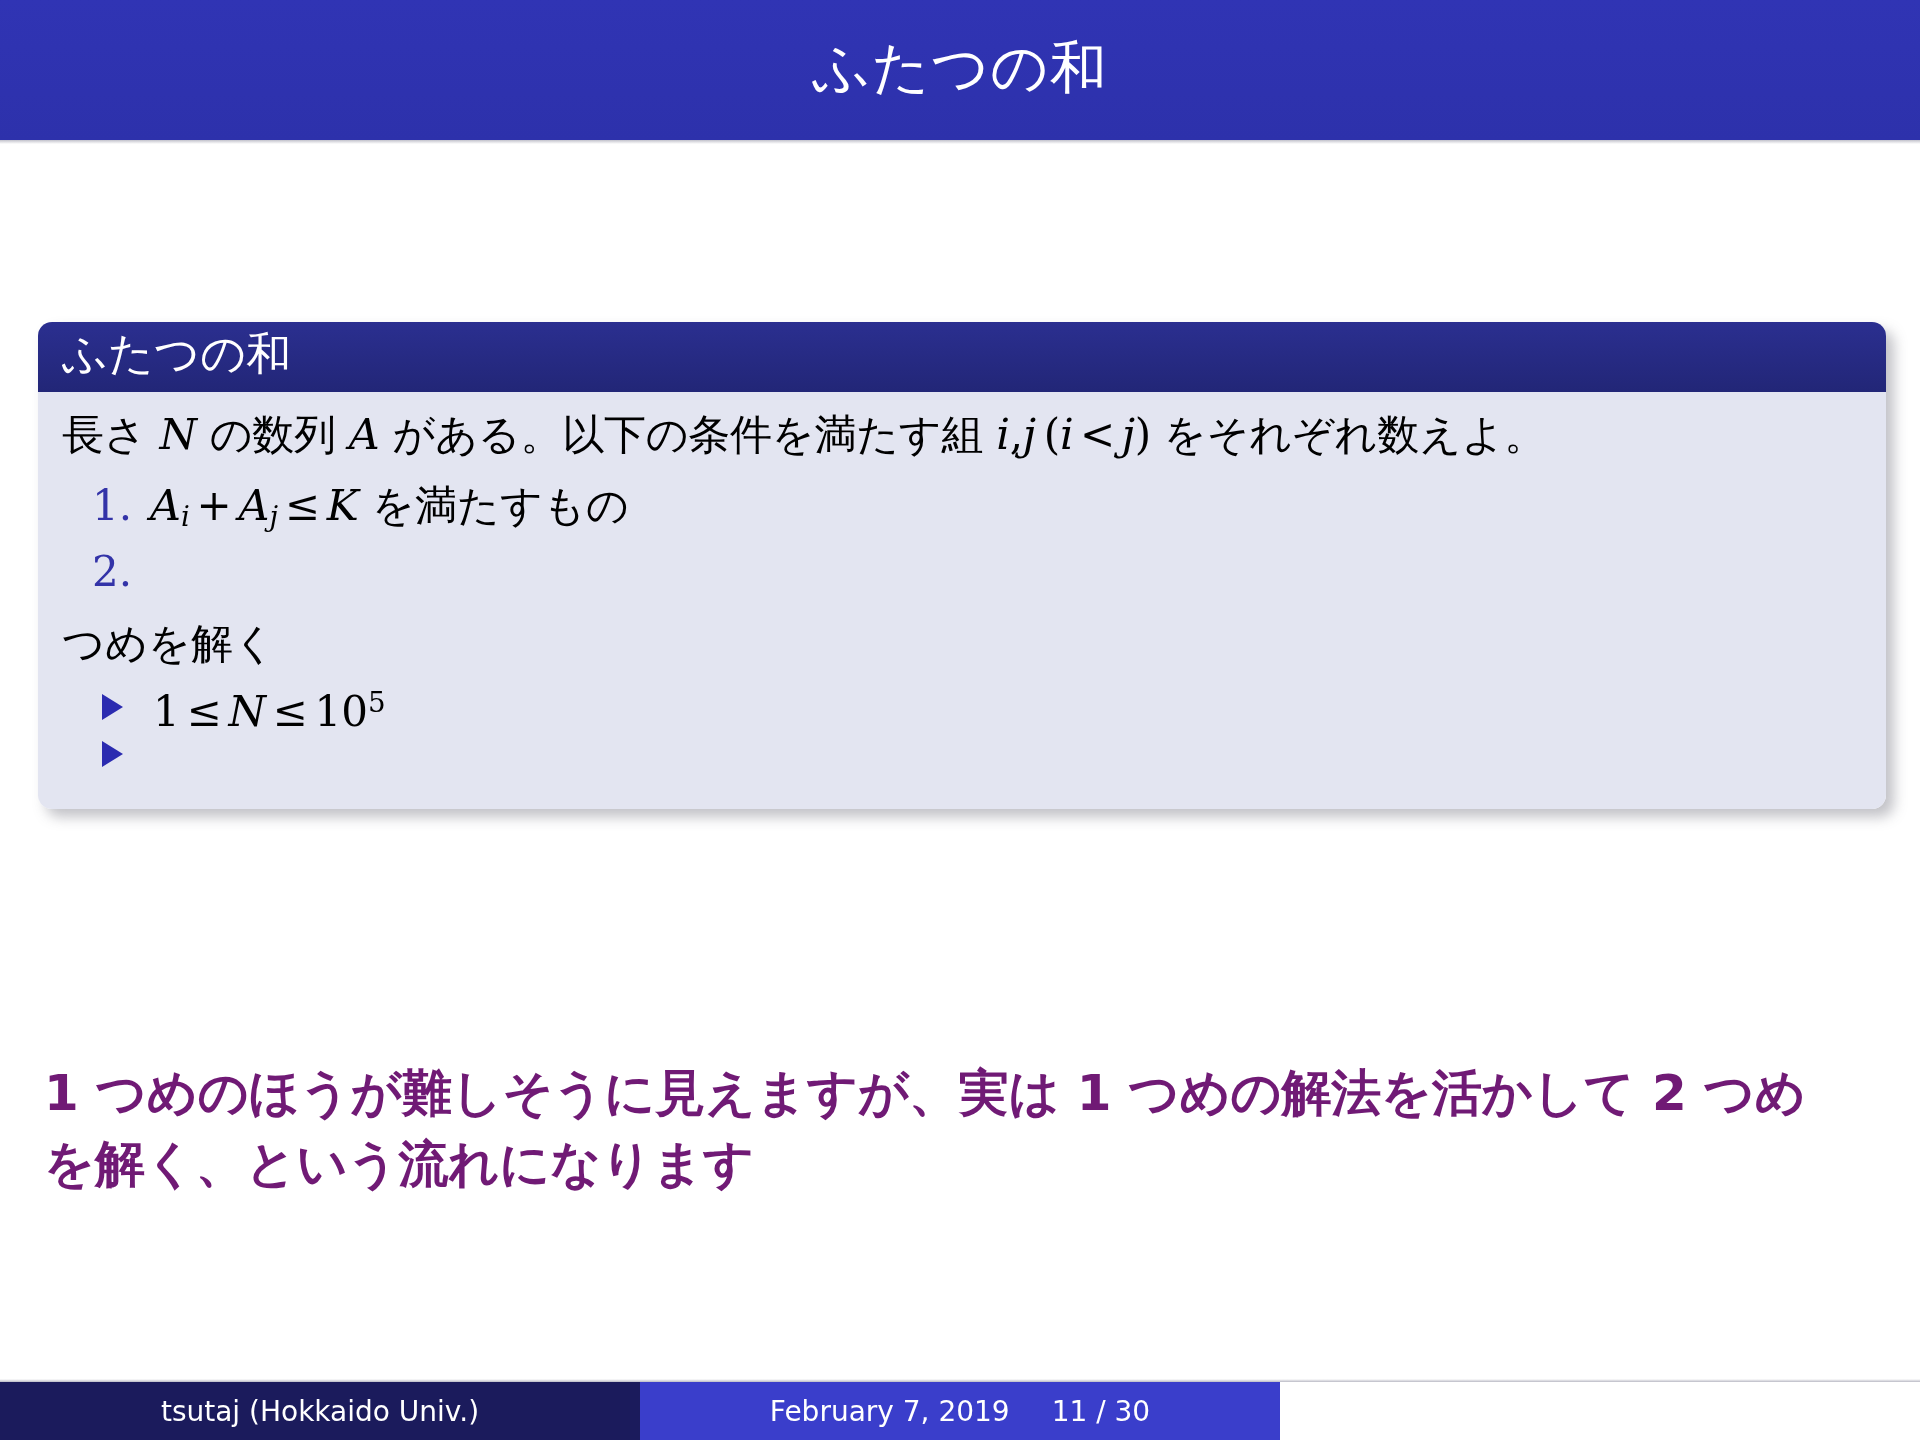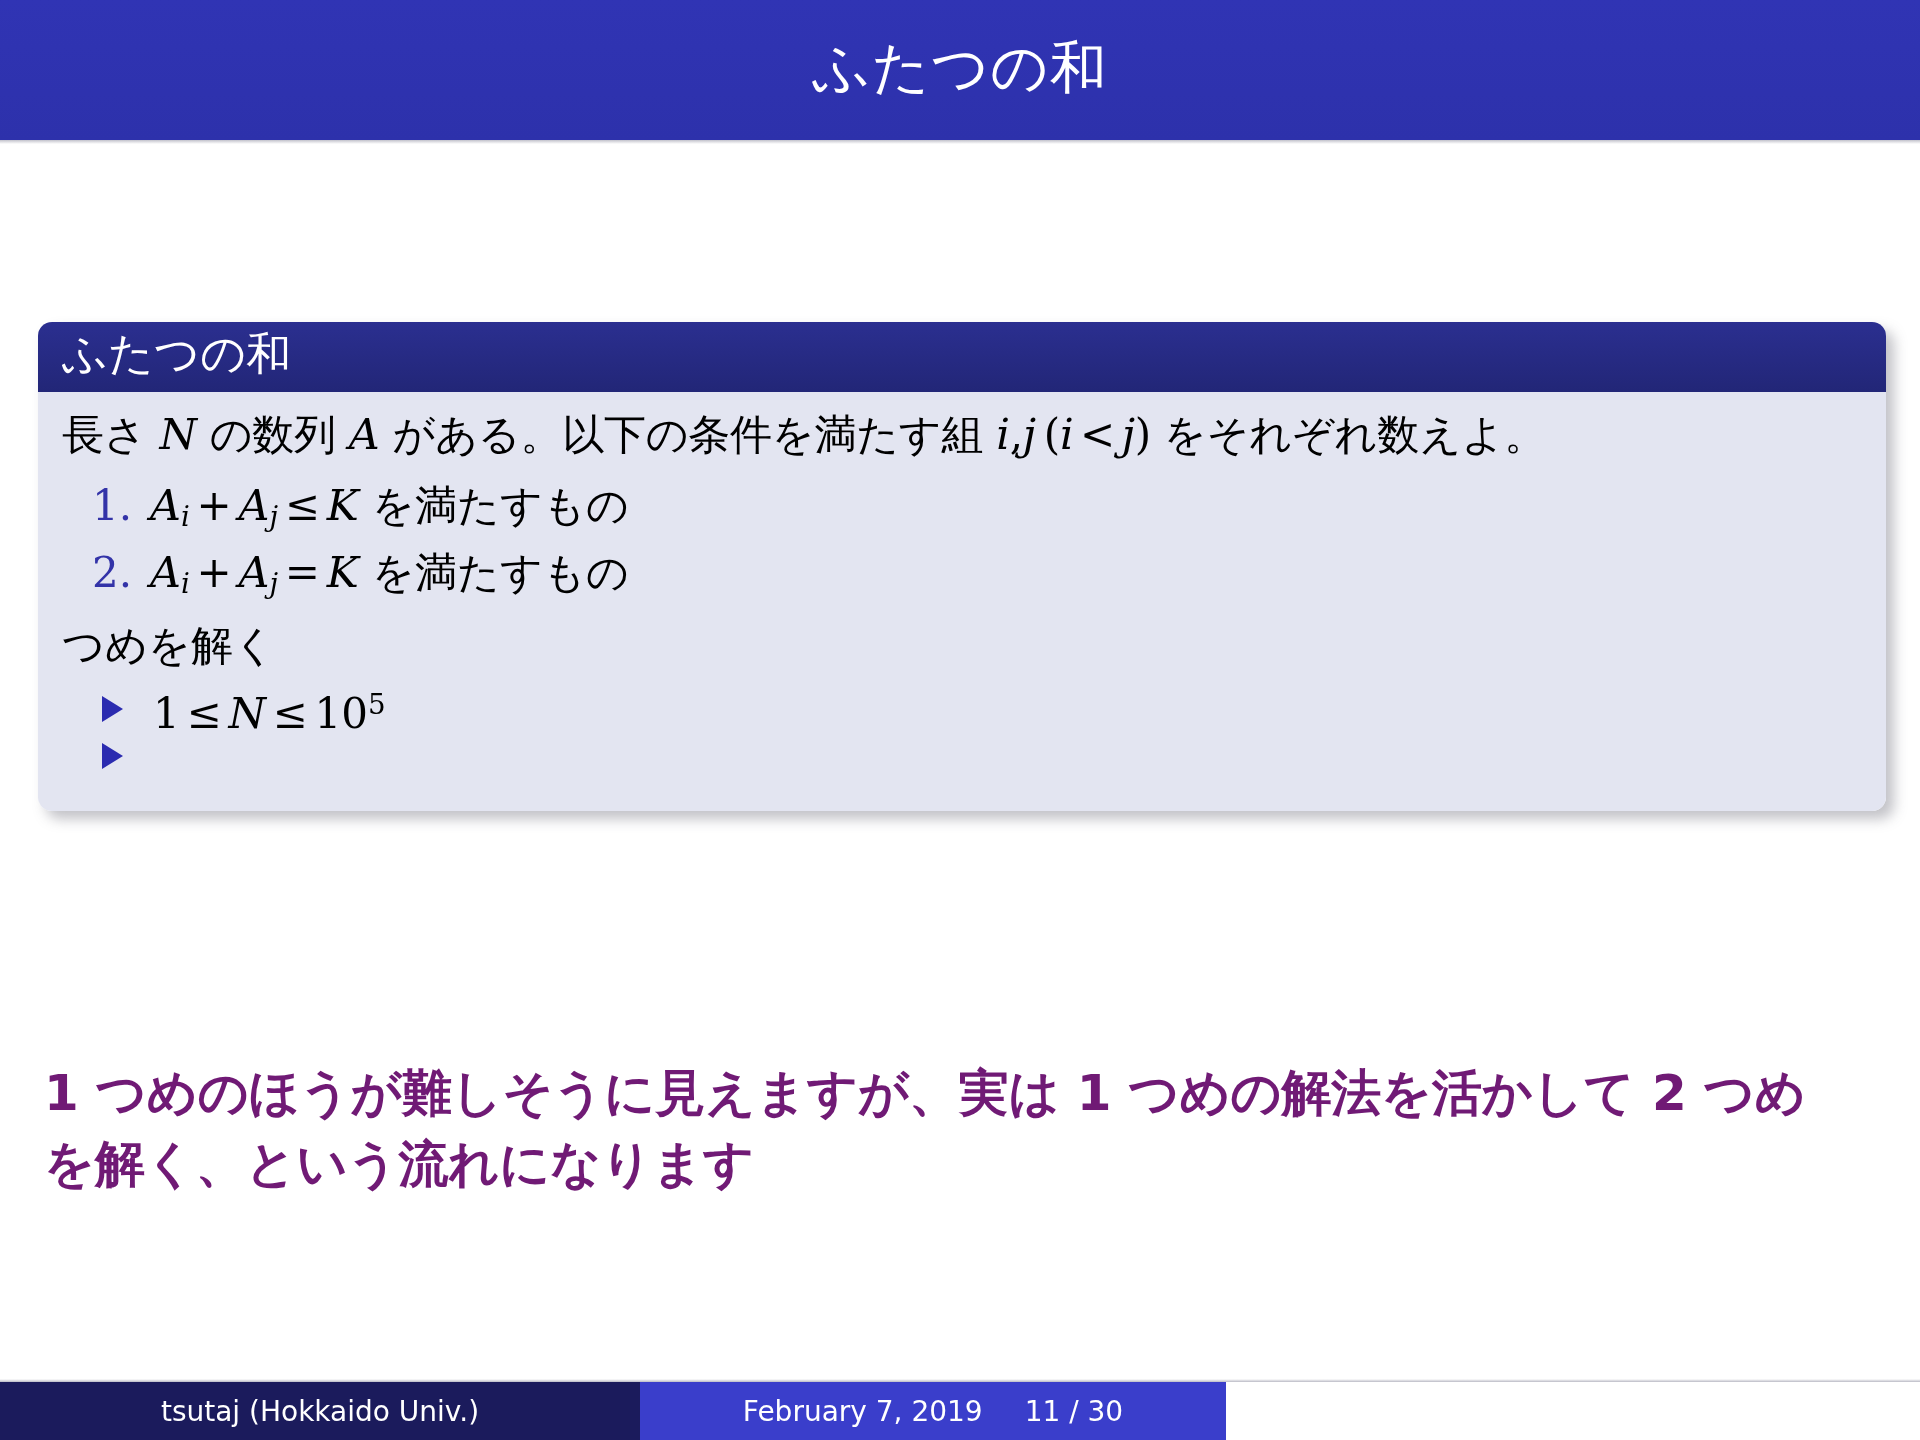--- a/index.html
+++ b/index.html
@@ -187,21 +187,21 @@
     align-items: center;
     justify-content: center;
     color: #ffffff;
     font-size: 28px;
     font-family: "DejaVu Sans", sans-serif;
     height: 100%;
     box-sizing: border-box;
   }
   #footer-author  { width: 640px;  background: #1b1b5c; }
   #footer-subject { width: 640px;  background: #2a2d93; }
-  #footer-meta    { width: 586px;  background: #3a3ecb; gap: 42px; }
+  #footer-meta    { width: 640px;  background: #3a3ecb; gap: 42px; }
   #footer-top-edge {
     position: absolute;
     left: 0; bottom: 58px;
     width: 1920px;
     height: 3px;
     background: linear-gradient(to top, rgba(60,60,90,0.35), rgba(255,255,255,0));
   }
 </style>
 </head>
 <body>
@@ -221,21 +221,20 @@
 
     <div id="block-intro" class="jp"><span>長さ </span><span class="mathvar">N</span><span> の数列 </span><span class="mathvar">A</span><span> がある。以下の条件を満たす組 </span><span class="mathvar">i</span><span class="mathnum">,</span><span class="mathvar">j</span> <span class="mathparen">(</span><span class="mathvar">i</span><span class="mathop">&lt;</span><span class="mathvar">j</span><span class="mathparen">)</span><span> をそれぞれ数えよ。</span></div>
 
     <ol id="numbered-list">
       <li>
         <span class="num">1.</span>
         <span class="jp"><span class="mathvar">A</span><sub class="msub">i</sub><span class="mathop">+</span><span class="mathvar">A</span><sub class="msub">j</sub><span class="mathop">≤</span><span class="mathvar">K</span>&nbsp;<span>を満たすもの</span></span>
       </li>
       <li>
         <span class="num">2.</span>
-        <span class="jp"><span class="mathvar">A</span><sub class="msub">i</sub><span class="mathop">+</span><span class="mathvar">A</span><sub class="msub">j</sub><span class="mathop">=</span><span class="mathvar">K</span>&nbsp;<span>を満たすもの</span></span>
       </li>
     </ol>
 
     <div id="constraints-heading" class="jp">つめを解く</div>
 
     <ul id="bullet-list">
       <li>
         <span class="tri"></span>
         <span><span class="mathnum">1</span><span class="mathop">≤</span><span class="mathvar">N</span><span class="mathop">≤</span><span class="mathnum">10</span><sup class="msup">5</sup></span>
       </li>

